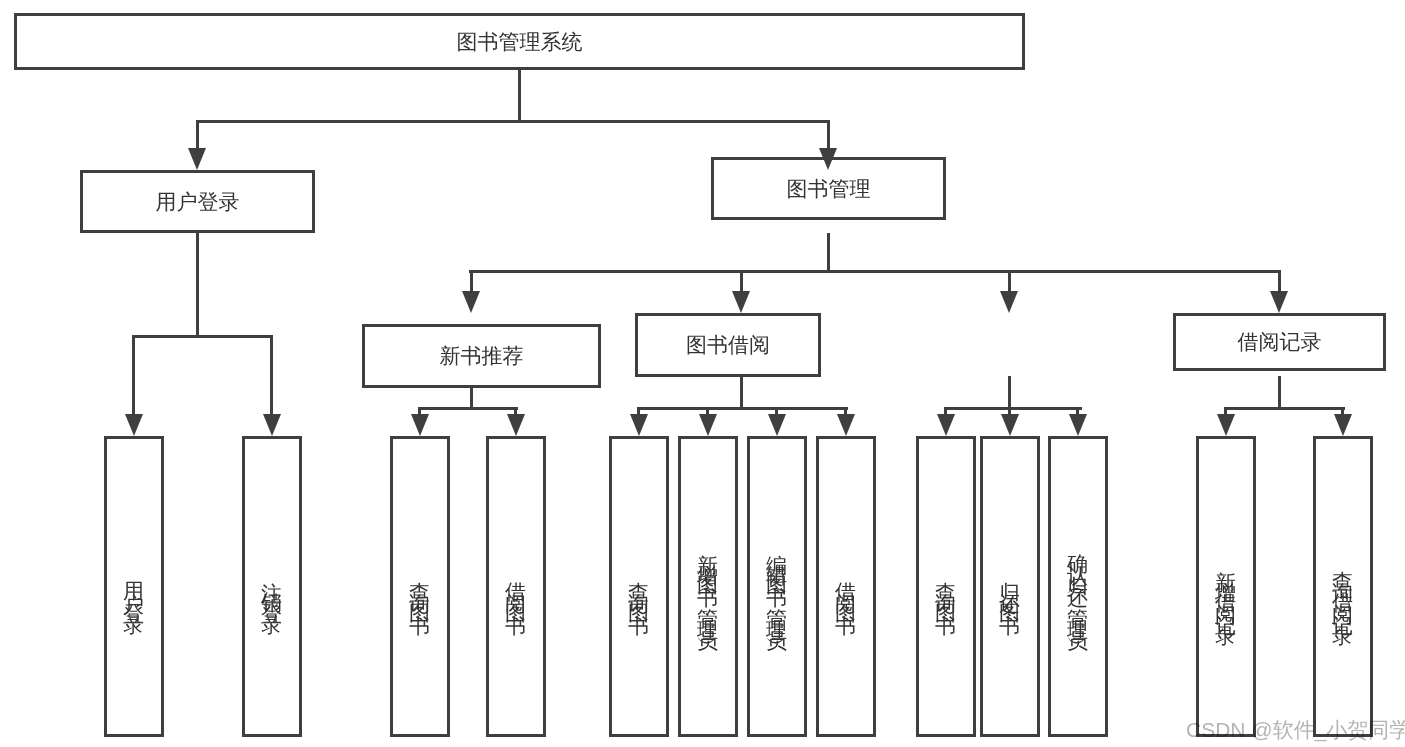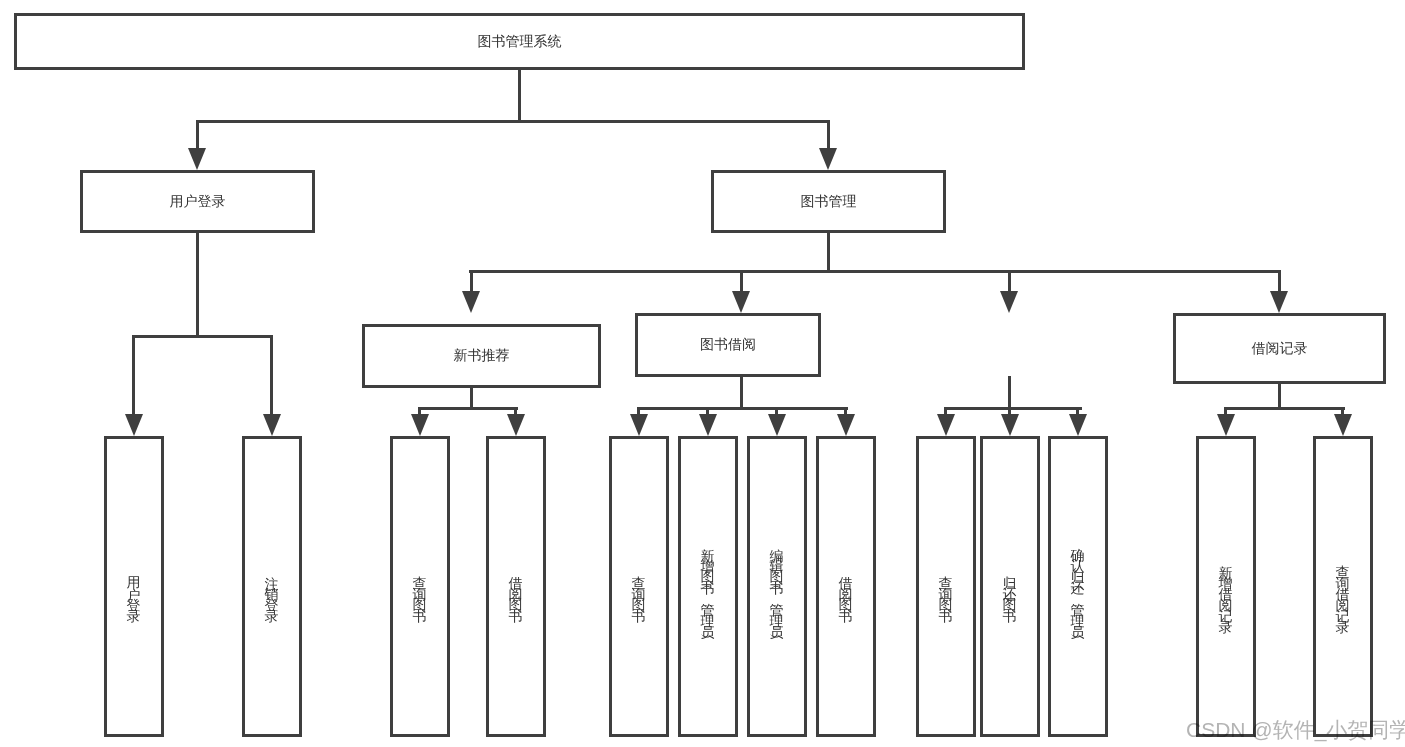--- a/index.html
+++ b/index.html
@@ -16,21 +16,21 @@
     font-family:"Liberation Sans","DejaVu Sans",sans-serif;
     overflow:hidden;
   }
   .box{
     position:absolute;
     box-sizing:border-box;
     background:var(--bg);
     border:3px solid var(--line);
     color:var(--text);
     display:flex;align-items:center;justify-content:center;
-    font-size:14px;
+    font-size:21px;
     z-index:2;
   }
   .leaf{
     writing-mode:vertical-rl;
     text-orientation:mixed;
     letter-spacing:11px;
     line-height:1;
   }
   .line{
     position:absolute;
@@ -56,25 +56,25 @@
   }
 </style>
 </head>
 <body>
 
 <div class="stage">
 
   <div class="box" style="left:14px;top:13px;width:1011px;height:57px">图书管理系统</div>
 
   <div class="box" style="left:80px;top:170px;width:235px;height:63px">用户登录</div>
-  <div class="box" style="left:711px;top:170px;width:235px;height:63px">图书管理</div>
+  <div class="box" style="left:711px;top:157px;width:235px;height:63px">图书管理</div>
 
   <div class="box" style="left:362px;top:324px;width:239px;height:64px">新书推荐</div>
   <div class="box" style="left:635px;top:313px;width:186px;height:64px">图书借阅</div>
-  <div class="box" style="left:1173px;top:313px;width:213px;height:71px">借阅记录</div>
+  <div class="box" style="left:1173px;top:313px;width:213px;height:58px">借阅记录</div>
 
   <div class="box leaf" style="left:104px;top:436px;width:60px;height:301px">用户登录</div>
   <div class="box leaf" style="left:242px;top:436px;width:60px;height:301px">注销登录</div>
 
   <div class="box leaf" style="left:390px;top:436px;width:60px;height:301px">查询图书</div>
   <div class="box leaf" style="left:486px;top:436px;width:60px;height:301px">借阅图书</div>
 
   <div class="box leaf" style="left:609px;top:436px;width:60px;height:301px">查询图书</div>
   <div class="box leaf" style="left:678px;top:436px;width:60px;height:301px">新增图书（管理员）</div>
   <div class="box leaf" style="left:747px;top:436px;width:60px;height:301px">编辑图书（管理员）</div>

